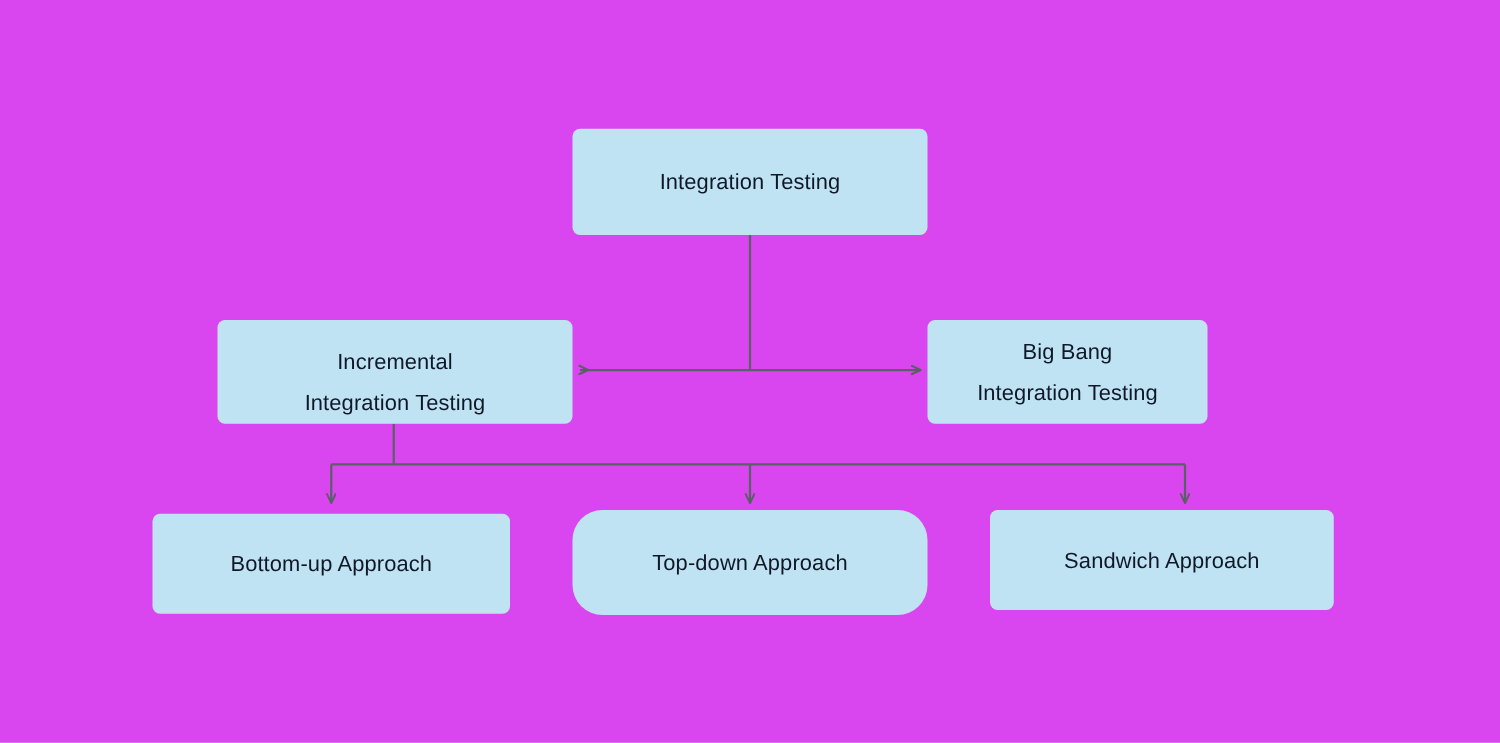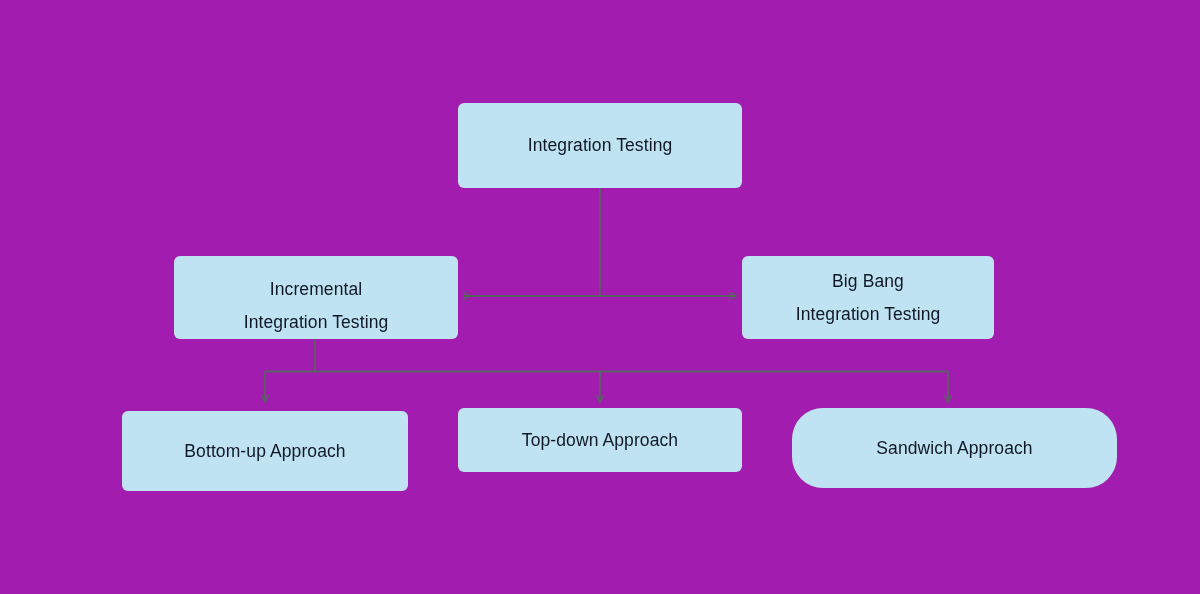--- a/index.html
+++ b/index.html
@@ -11,21 +11,21 @@
     width: 1200px;
     height: 594px;
     background: #f5f7f9;
     font-family: "Liberation Sans", sans-serif;
     overflow: hidden;
   }
   #diagram-canvas {
     position: relative;
     width: 1200px;
     height: 594px;
-    background: #a21caf;
+    background: #d946ef;
   }
   #connector-layer {
     position: absolute;
     left: 0;
     top: 0;
     width: 1200px;
     height: 594px;
     pointer-events: none;
   }
   .node {
@@ -60,43 +60,43 @@
   #node-incremental {
     left: 174px;
     top: 256px;
     width: 284px;
     height: 83px;
     align-items: flex-end;
   }
   #node-bigbang {
     left: 742px;
     top: 256px;
-    width: 252px;
+    width: 224px;
     height: 83px;
     justify-content: center;
   }
   
   #node-bottomup {
     left: 122px;
     top: 411px;
     width: 286px;
     height: 80px;
   }
   #node-topdown {
     left: 458px;
     top: 408px;
     width: 284px;
-    height: 64px;
+    height: 84px;
+    border-radius: 24px;
   }
   #node-sandwich {
     left: 792px;
     top: 408px;
-    width: 325px;
+    width: 275px;
     height: 80px;
-    border-radius: 31px;
   }
 </style>
 </head>
 <body>
 
 <div id="diagram-canvas">
 
   <svg id="connector-layer" viewBox="0 0 1200 594" width="1200" height="594" aria-hidden="true">
     <defs>
       <marker id="arrow-left" markerWidth="9" markerHeight="9" refX="7.5" refY="4" orient="auto" markerUnits="userSpaceOnUse">

